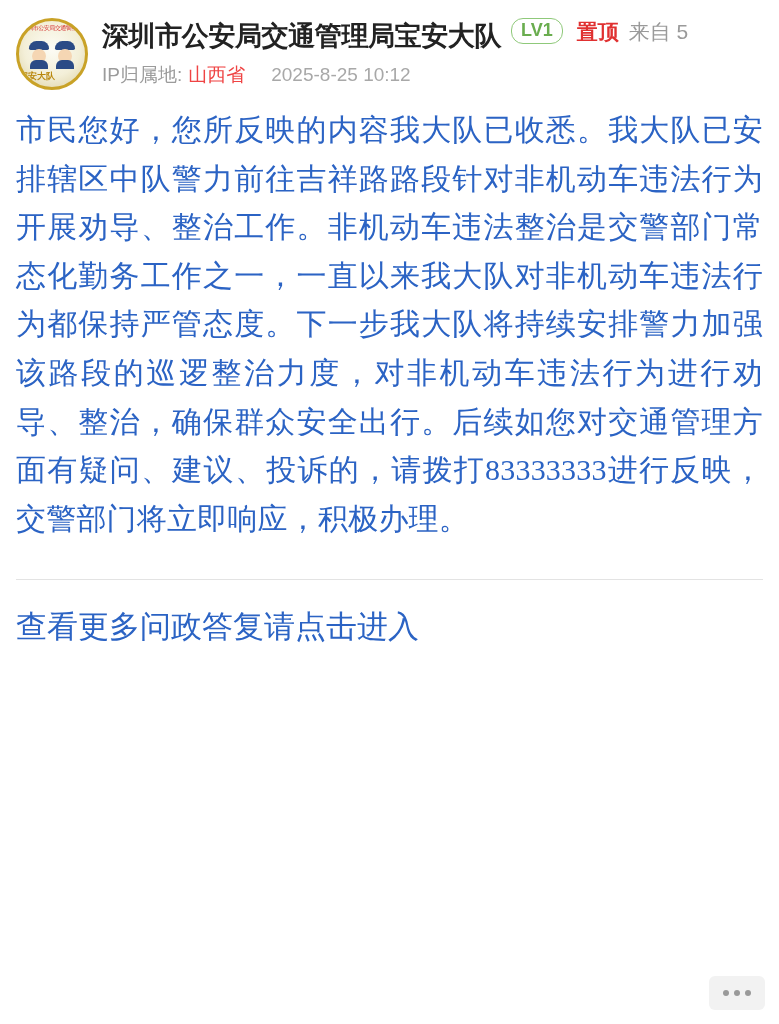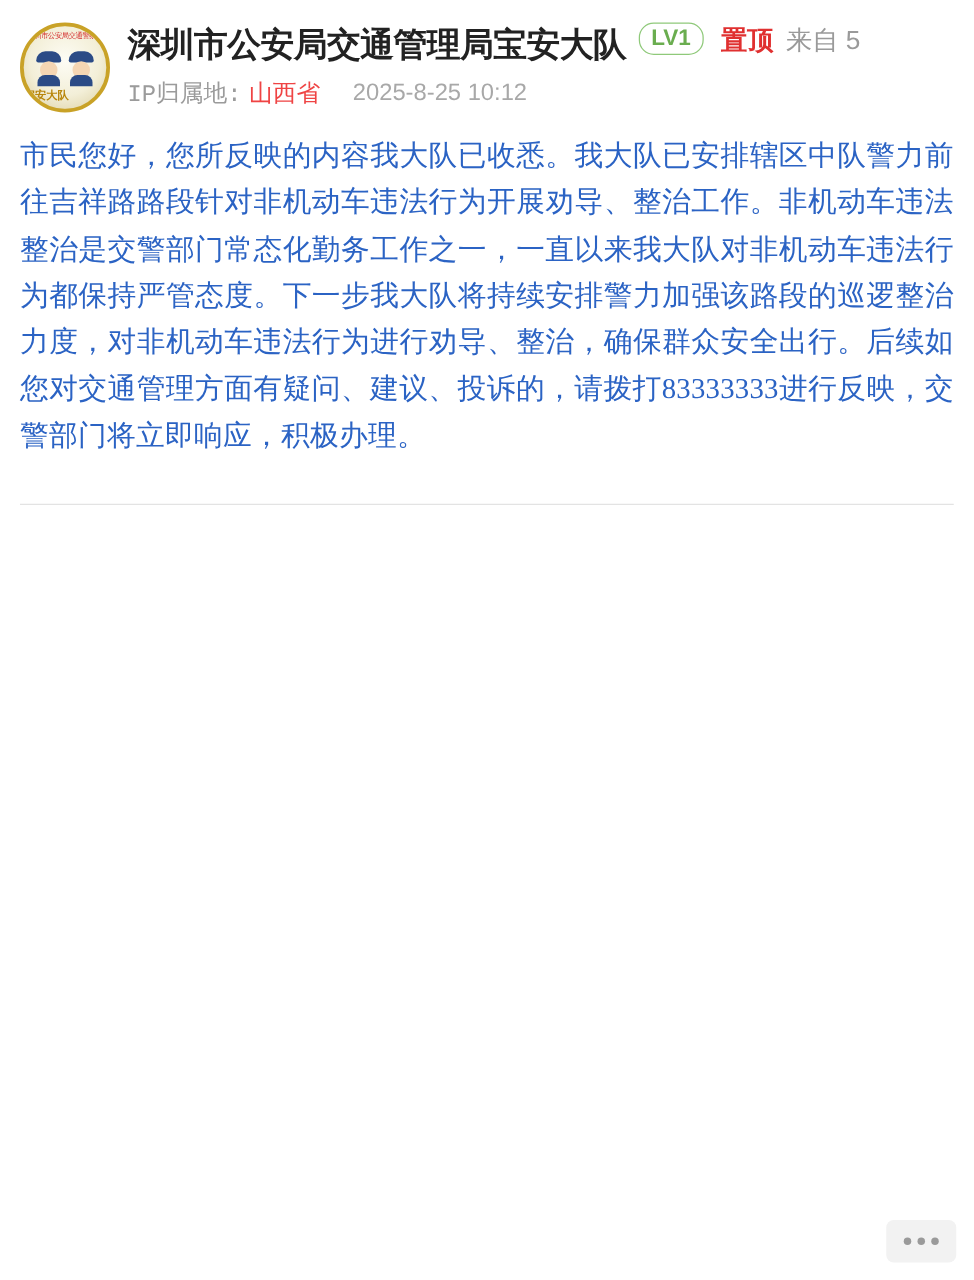--- a/index.html
+++ b/index.html
@@ -135,30 +135,30 @@
   }
 
   .meta-row {
     margin-top: 8px;
     display: flex;
     align-items: center;
     color: #9b9b9b;
     font-size: 19px;
     white-space: nowrap;
   }
-  .meta-ip-label { color: #9b9b9b; font-family: Liberation Mono, monospace; }
+  .meta-ip-label { color: #9b9b9b; }
   .meta-ip-value { color: #ef4444; margin-left: 6px; }
   .meta-time { margin-left: 26px; color: #a8a8a8; }
 
   
   .post-body {
     margin-top: 16px;
     padding: 0 16px;
     color: #2b63c4;
-    font-size: 23px;
+    font-size: 30px;
     line-height: 1.62;
     letter-spacing: 0.2px;
     text-align: justify;
     font-family: "Liberation Serif", serif;
   }
 
   
   .divider {
     margin: 36px 16px 0 16px;
     height: 1px;
@@ -230,20 +230,21 @@
         <span class="meta-ip-value">山西省</span>
         <span class="meta-time">2025-8-25 10:12</span>
       </div>
     </div>
   </div>
 
   <div class="post-body">市民您好，您所反映的内容我大队已收悉。我大队已安排辖区中队警力前往吉祥路路段针对非机动车违法行为开展劝导、整治工作。非机动车违法整治是交警部门常态化勤务工作之一，一直以来我大队对非机动车违法行为都保持严管态度。下一步我大队将持续安排警力加强该路段的巡逻整治力度，对非机动车违法行为进行劝导、整治，确保群众安全出行。后续如您对交通管理方面有疑问、建议、投诉的，请拨打83333333进行反映，交警部门将立即响应，积极办理。</div>
 
   <div class="divider"></div>
 
+  <div class="more-link">查看更多问政答复请点击进入</div>
 
   <div class="more-btn">
     <span></span>
     <span></span>
     <span></span>
   </div>
 
 </div>
 
 </body></html>

